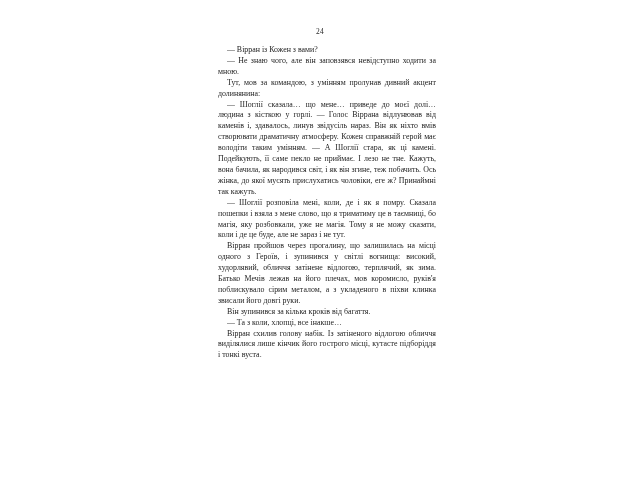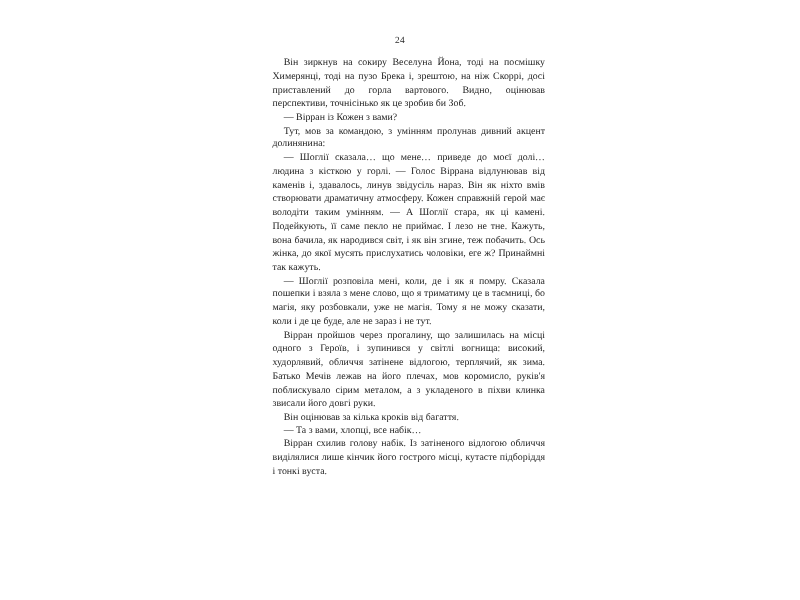--- a/index.html
+++ b/index.html
@@ -68,24 +68,24 @@
   }
 </style>
 </head>
 <body>
 
 <div class="page">
 
   <div class="folio">24</div>
 
   <div class="textblock">
-    <p>Він зиркнув на сокиру Веселуна Йона, тоді на посмішку Химерянці, тоді на пузо Брека і, зрештою, на ніж Скоррі, досі приставлений до горла вартового. Видно, оцінював перспективи, точнісінько як це зробив би Зоб.</p>
     <p>— Вірран із Кожен з вами?</p>
+    <p>— Не знаю чого, але він заповзявся невідступно ходити за мною.</p>
     <p>Тут, мов за командою, з умінням пролунав дивний акцент долинянина:</p>
     <p>— Шоглії сказала… що мене… приведе до моєї долі… людина з кісткою у горлі. — Голос Віррана відлунював від каменів і, здавалось, линув звідусіль нараз. Він як ніхто вмів створювати драматичну атмосферу. Кожен справжній герой має володіти таким умінням. — А Шоглії стара, як ці камені. Подейкують, її саме пекло не приймає. І лезо не тне. Кажуть, вона бачила, як народився світ, і як він згине, теж побачить. Ось жінка, до якої мусять прислухатись чоловіки, еге ж? Принаймні так кажуть.</p>
     <p>— Шоглії розповіла мені, коли, де і як я помру. Сказала пошепки і взяла з мене слово, що я триматиму це в таємниці, бо магія, яку розбовкали, уже не магія. Тому я не можу сказати, коли і де це буде, але не зараз і не тут.</p>
     <p>Вірран пройшов через прогалину, що залишилась на місці одного з Героїв, і зупинився у світлі вогнища: високий, худорлявий, обличчя затінене відлогою, терплячий, як зима. Батько Мечів лежав на його плечах, мов коромисло, руків'я поблискувало сірим металом, а з укладеного в піхви клинка звисали його довгі руки.</p>
-    <p>Він оцінював за кілька кроків від багаття.</p>
-    <p>— Та з вами, хлопці, все набік…</p>
+    <p>Він зупинився за кілька кроків від багаття.</p>
+    <p>— Та з коли, хлопці, все інакше…</p>
     <p>Вірран схилив голову набік. Із затіненого відлогою обличчя виділялися лише кінчик його гострого місці, кутасте підборіддя і тонкі вуста.</p>
   </div>
 
 </div>
 
 </body></html>

